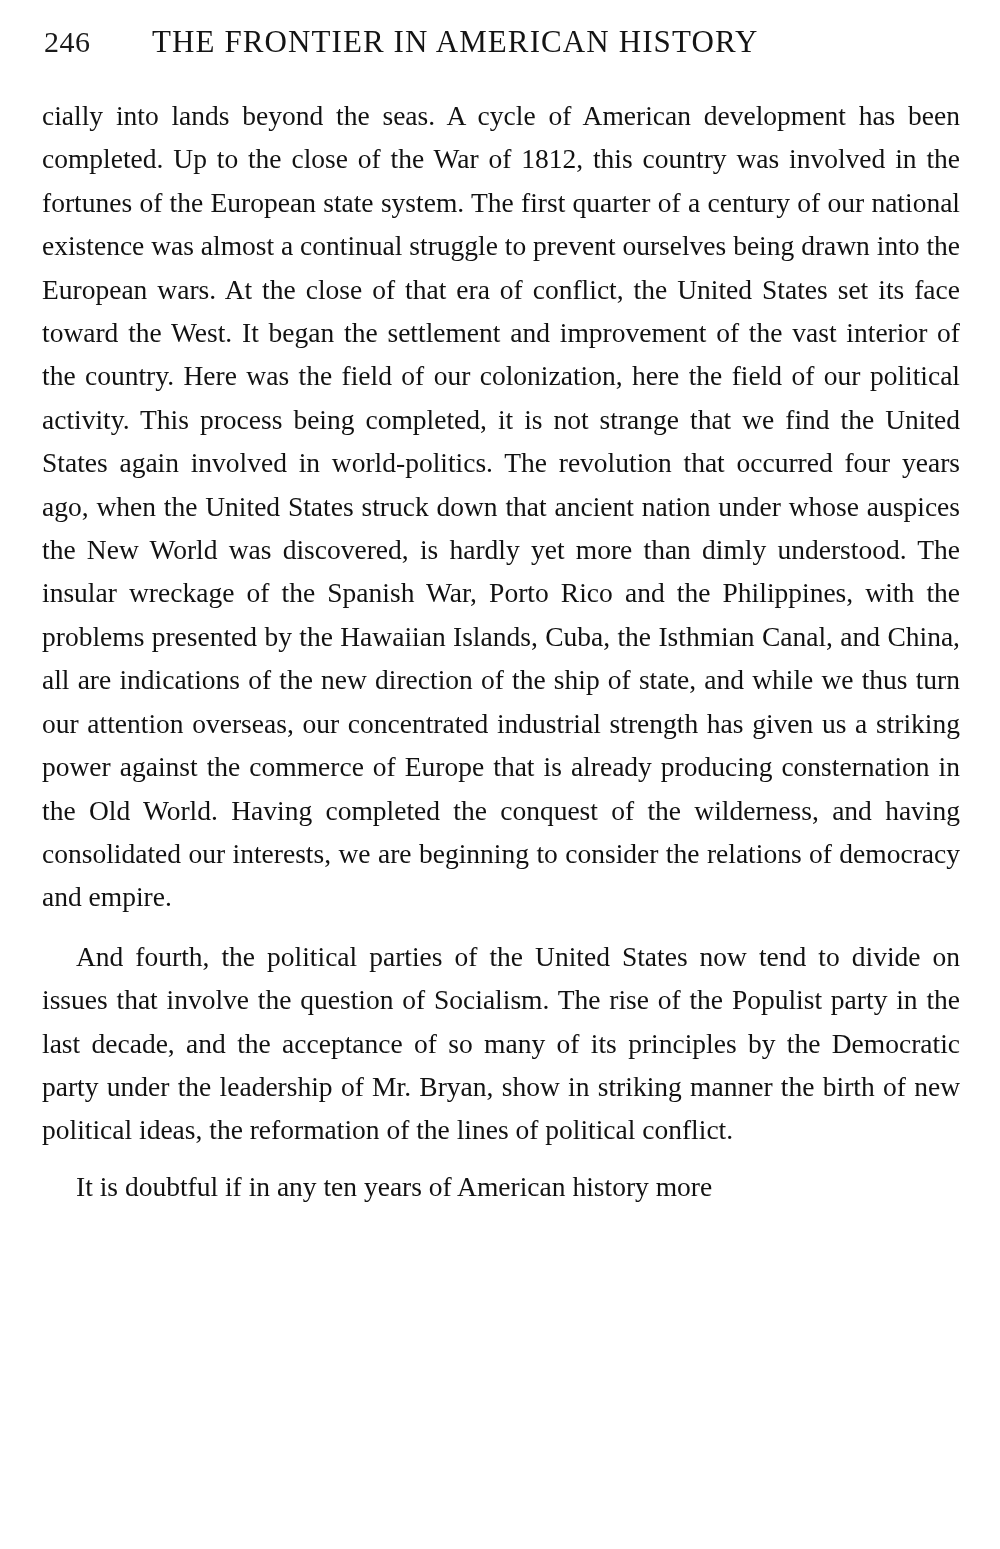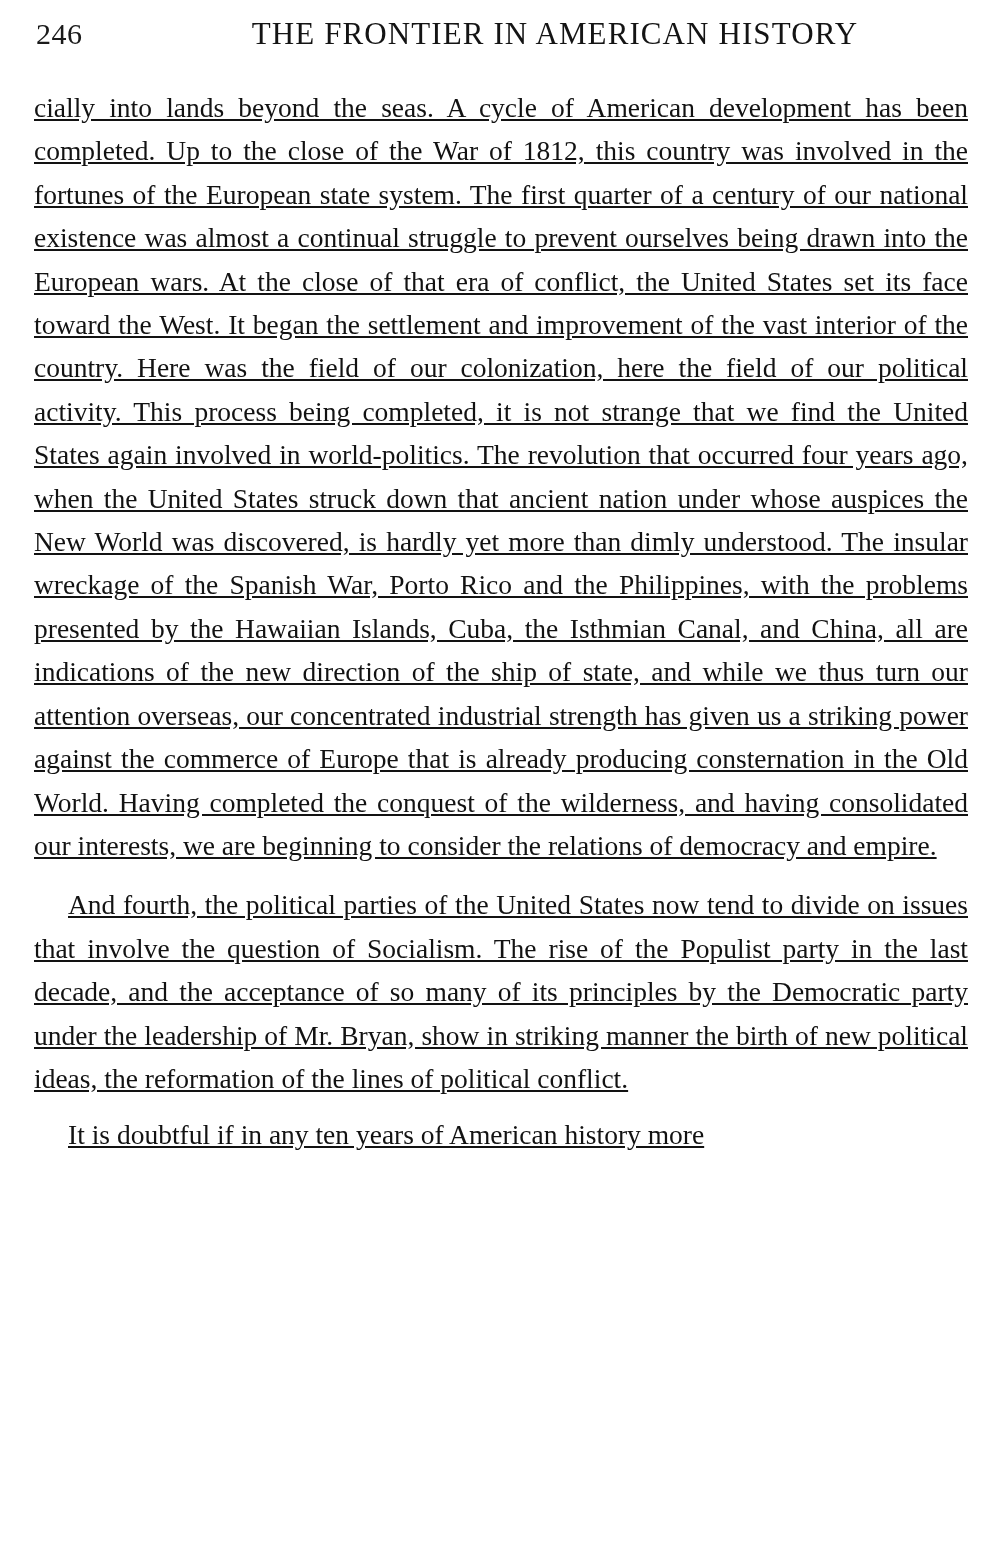--- a/index.html
+++ b/index.html
@@ -12,56 +12,55 @@
     height: 1549px;
     overflow: hidden;
     font-family: "Liberation Serif", serif;
     color: #101010;
   }
   .page {
     position: relative;
     width: 1000px;
     height: 1549px;
     box-sizing: border-box;
-    padding: 8px;
+    padding: 16px;
   }
   .running-head {
     display: flex;
     align-items: baseline;
     padding: 8px 26px 0 28px;
     margin-bottom: 34px;
   }
   .folio {
     font-family: "Liberation Serif", serif;
     font-size: 30px;
     letter-spacing: 0.5px;
     color: #1a1a1a;
     width: 108px;
     flex: 0 0 auto;
   }
   .head-title {
     flex: 1 1 auto;
-    text-align: center;
+    text-align: left;
     font-size: 31px;
     letter-spacing: 1.1px;
     color: #141414;
     white-space: nowrap;
   }
   .body-text {
     padding: 0 24px 0 26px;
   }
   p {
     margin: 0;
     font-size: 27.5px;
     line-height: 43.4px;
     text-align: justify;
     text-justify: inter-word;
     color: #121212;
     hyphens: manual;
-    text-decoration: underline;
   }
   p.indent {
     text-indent: 34px;
   }
   p + p {
     margin-top: 16px;
   }
   .tail {
     margin-top: 13px;
   }

